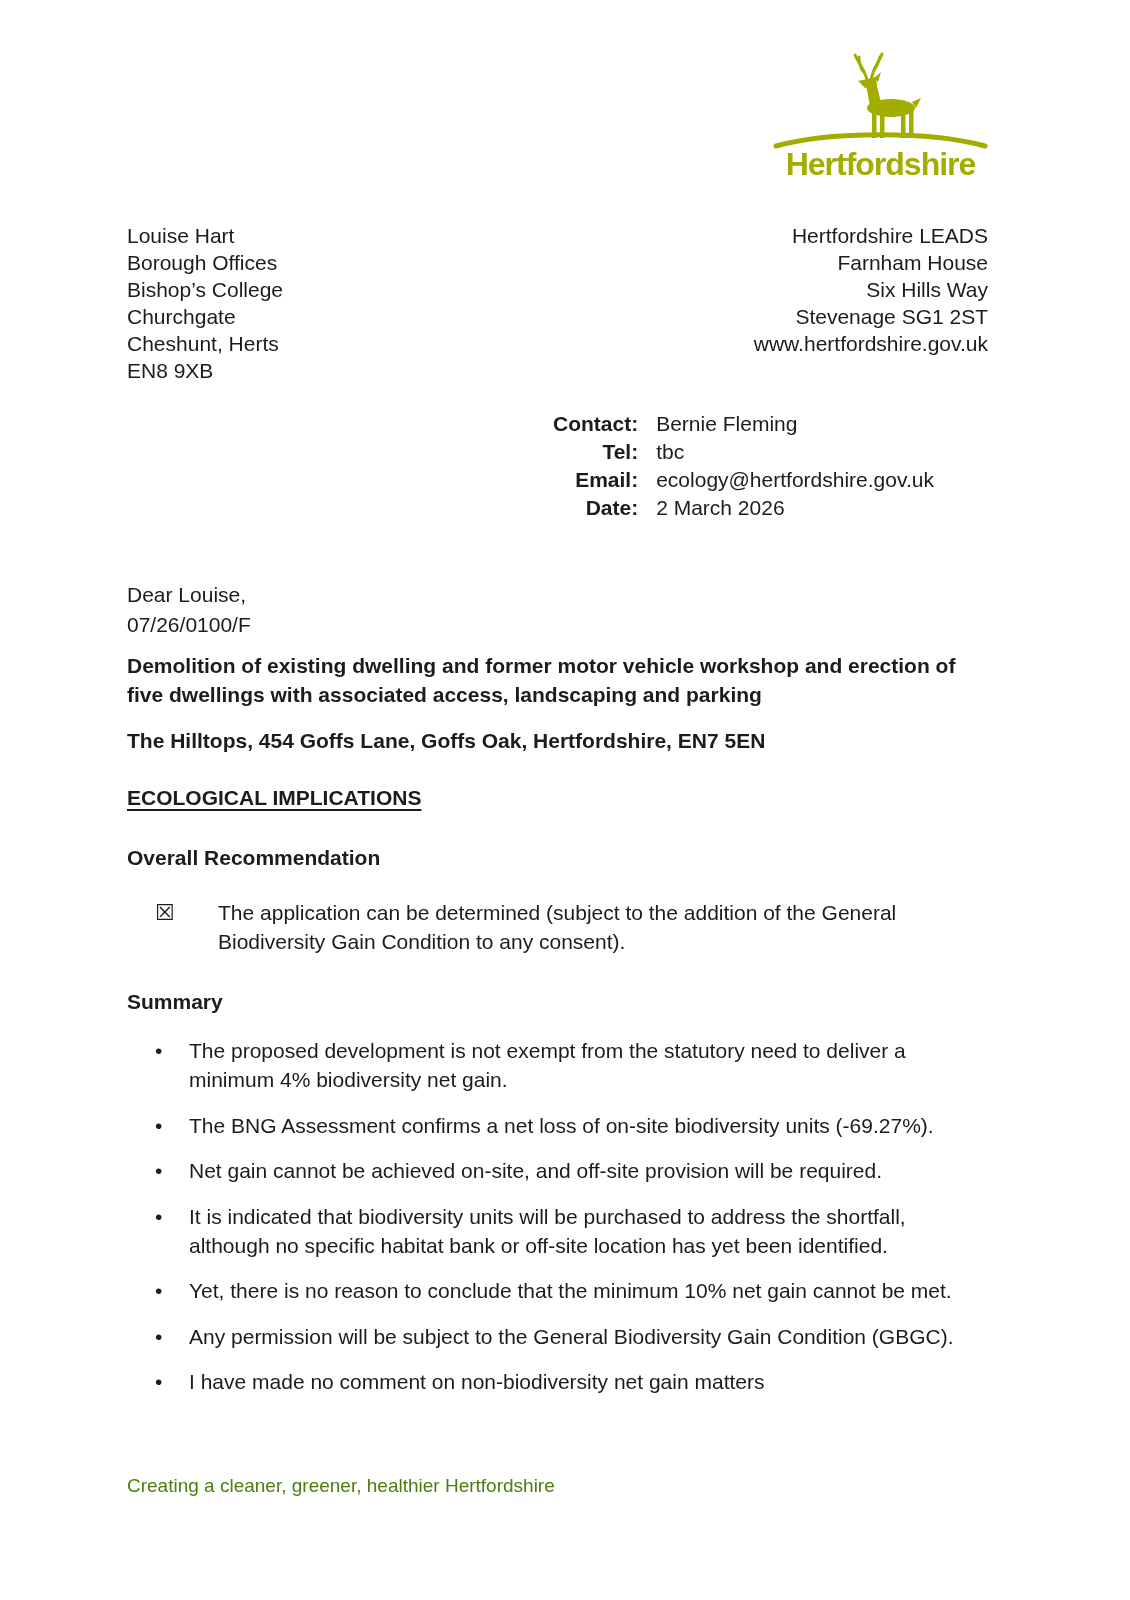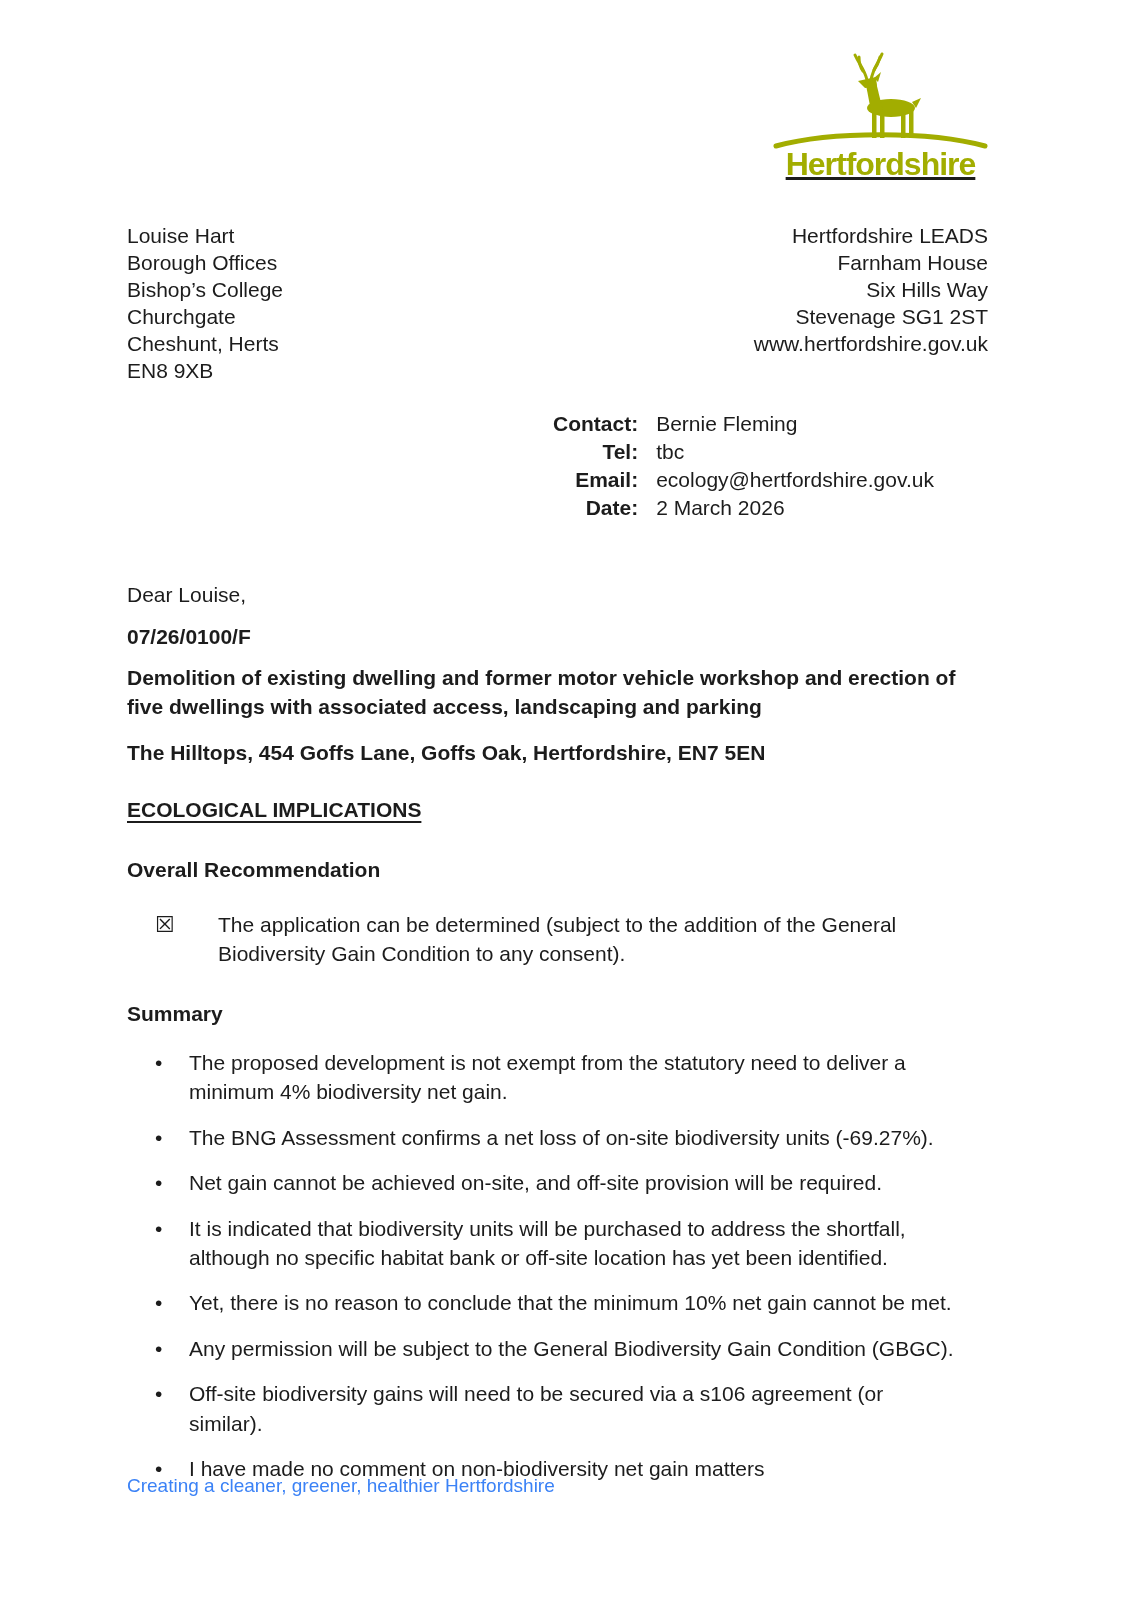--- a/index.html
+++ b/index.html
@@ -6,21 +6,21 @@
   html, body { background:#ffffff; }
   .page {
     width:1130px; height:1600px; margin:0 auto; background:#ffffff;
     position:relative; overflow:hidden;
     font-family:"Liberation Sans", sans-serif; color:#1c1c1c;
     font-size:21px; line-height:1.4;
     padding:0 142px 0 127px;
   }
 
   
-  .logo { margin-top:45px; margin-left:auto; width:215px; text-align:center;text-decoration:underline; }
+  .logo { margin-top:45px; margin-left:auto; width:215px; text-align:center; }
   .logo svg { display:block; margin:0 auto; }
   .wordmark {
     color:#a2ad00; font-weight:bold; font-size:32px; line-height:1.1;
     letter-spacing:-1px; margin-top:-2px; white-space:nowrap;
   }
 
   
   .address-row { display:flex; justify-content:space-between; margin-top:40px; }
   .address-row .line { line-height:27px; }
   .sender { text-align:right; }
@@ -29,39 +29,39 @@
   .contact-block {
     margin-top:26px; margin-left:426px;
     display:grid; grid-template-columns:max-content max-content; column-gap:18px;
   }
   .contact-row { display:contents; }
   .contact-label { font-weight:bold; text-align:right; line-height:28px; }
   .contact-value { line-height:28px; }
 
   
   .salutation { margin-top:58px; }
-  .reference { margin-top:12px; font-weight:bold; }
+  .reference { margin-top:0; font-weight:normal; }
   .proposal { margin-top:12px; font-weight:bold; }
   .site { margin-top:16px; font-weight:bold; }
   .section-heading {
     margin-top:28px; font-size:21px; font-weight:bold;
     text-decoration:underline; text-underline-offset:4px;
   }
   .sub-heading { margin-top:30px; font-size:21px; font-weight:bold; }
 
   .rec-row { margin-top:26px; display:flex; align-items:flex-start; }
   .checkbox { margin-left:28px; width:63px; flex:0 0 auto; font-size:22px; line-height:29px; }
   .rec-text { max-width:730px; }
 
   .bullets { margin-top:20px; margin-left:28px; list-style:none; }
   .bullets li { position:relative; padding-left:34px; max-width:805px; }
   .bullets li + li { margin-top:16px; }
   .bullets li::before { content:"\2022"; position:absolute; left:0; top:0; }
 
-  .footer { position:absolute; left:127px; bottom:100px; font-size:19px; color:#3b82f6; }
+  .footer { position:absolute; left:127px; bottom:100px; font-size:19px; color:#4d7c0f; }
 </style>
 </head>
 <body>
 
 <div class="page">
 
   <div class="logo">
     <svg width="215" height="104" viewBox="0 0 215 104" aria-hidden="true">
       <g fill="#a2ad00">
 
@@ -146,19 +146,18 @@
 
   <h3 class="sub-heading">Summary</h3>
 
   <ul class="bullets">
     <li>The proposed development is not exempt from the statutory need to deliver a minimum 4% biodiversity net gain.</li>
     <li>The BNG Assessment confirms a net loss of on-site biodiversity units (-69.27%).</li>
     <li>Net gain cannot be achieved on-site, and off-site provision will be required.</li>
     <li>It is indicated that biodiversity units will be purchased to address the shortfall, although no specific habitat bank or off-site location has yet been identified.</li>
     <li>Yet, there is no reason to conclude that the minimum 10% net gain cannot be met.</li>
     <li>Any permission will be subject to the General Biodiversity Gain Condition (GBGC).</li>
-    <li>Off-site biodiversity gains will need to be secured via a s106 agreement (or similar).</li>
     <li>I have made no comment on non-biodiversity net gain matters</li>
   </ul>
 
   <div class="footer">Creating a cleaner, greener, healthier Hertfordshire</div>
 
 </div>
 
 </body></html>

